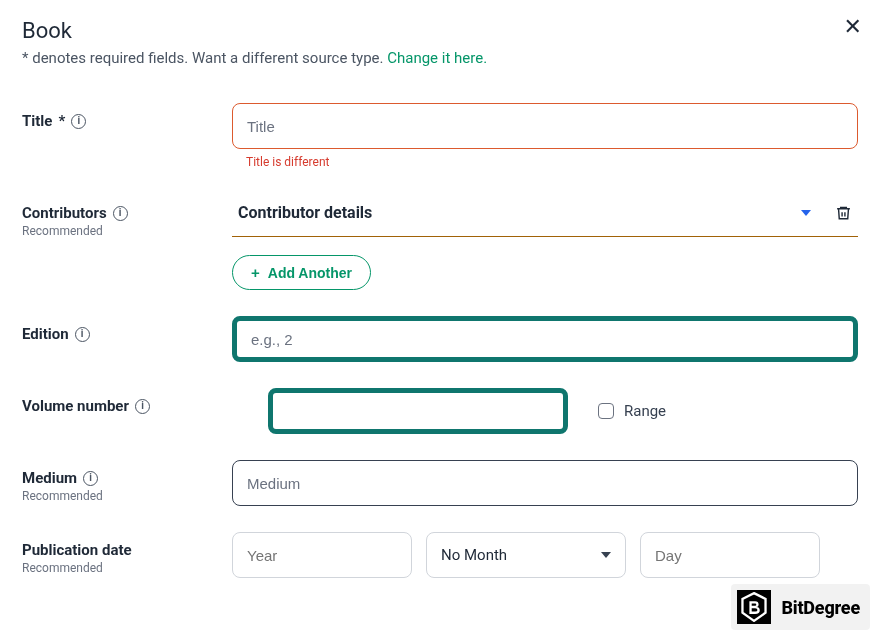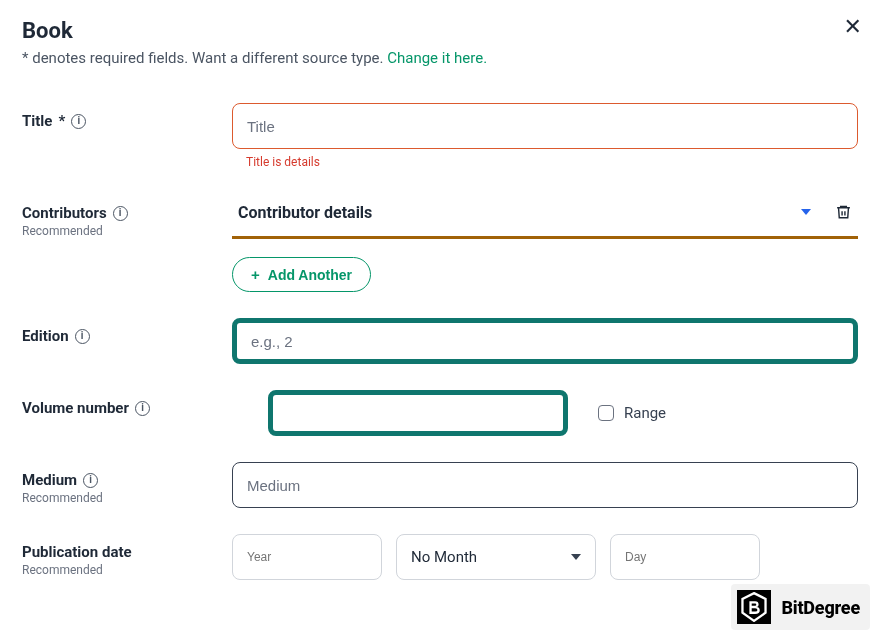--- a/index.html
+++ b/index.html
@@ -17,21 +17,21 @@
       top: 16px;
       right: 18px;
       font-size: 22px;
       font-weight: 300;
       cursor: pointer;
       color: #1f2937;
       line-height: 1;
     }
     .page-title {
       font-size: 22px;
-      font-weight: 700;
+      font-weight: 400;
       color: #1f2937;
       margin-bottom: 6px;
     }
     .subtitle {
       font-size: 15px;
       color: #4b5563;
       margin-bottom: 36px;
     }
     .subtitle a { color: #059669; text-decoration: none; cursor: pointer; }
     .form-row { display: flex; align-items: flex-start; margin-bottom: 26px; }
@@ -77,24 +77,24 @@
       border-radius: 8px;
       font-size: 15px;
       color: #1f2937;
       background: #fff;
     }
     .input-base::placeholder { color: #6b7280; }
     .input-error { border: 1.5px solid #dc5a2e; }
     .error-text { font-size: 12px; color: #d63b2e; margin-top: 6px; margin-left: 14px; }
     .accordion {
       display: flex;
-      align-items: flex-start;
+      align-items: flex-end;
       justify-content: space-between;
       padding: 8px 6px 14px 6px;
-      border-bottom: 3px solid #a16207;
+      border-bottom: 1px solid #a16207;
       cursor: pointer;
     }
     .accordion-title { font-size: 16px; font-weight: 700; color: #1f2937; }
     .accordion-right { display: flex; align-items: center; gap: 24px; }
     .chevron-down {
       width: 0; height: 0;
       border-left: 5px solid transparent;
       border-right: 5px solid transparent;
       border-top: 6px solid #2563eb;
     }
@@ -119,21 +119,21 @@
     .checkbox-wrap { display: flex; align-items: center; gap: 10px; font-size: 15px; color: #374151; }
     .checkbox {
       width: 16px; height: 16px;
       border: 1.5px solid #6b7280;
       border-radius: 4px;
       background: #fff;
       cursor: pointer;
     }
     .medium-input { border: 1.5px solid #374151; }
     .date-group { display: flex; gap: 14px; }
-    .date-input { width: 150px; height: 46px; padding: 0 14px; border: 1px solid #d1d5db; border-radius: 8px; font-size: 12px; }
+    .date-input { width: 180px; height: 46px; padding: 0 14px; border: 1px solid #d1d5db; border-radius: 8px; font-size: 15px; }
     .month-select {
       width: 200px;
       height: 46px;
       padding: 16px 14px;
       border: 1px solid #d1d5db;
       border-radius: 8px;
       font-size: 15px;
       display: flex;
       align-items: center;
       justify-content: space-between;
@@ -170,21 +170,21 @@
 <div class="form-row">
   <div class="label-col">
     <span class="label-main">
       <span>Title</span>
       <span class="req-star">*</span>
       <span class="info-icon"></span>
     </span>
   </div>
   <div class="field-col">
     <input class="input-base input-error" placeholder="Title" style="">
-    <div class="error-text">Title is details</div>
+    <div class="error-text">Title is different</div>
   </div>
 </div>
 
 <div class="form-row">
   <div class="label-col">
     <span class="label-main">
       <span>Contributors</span>
       <span class="info-icon"></span>
     </span>
     <div class="label-sub">Recommended</div>

